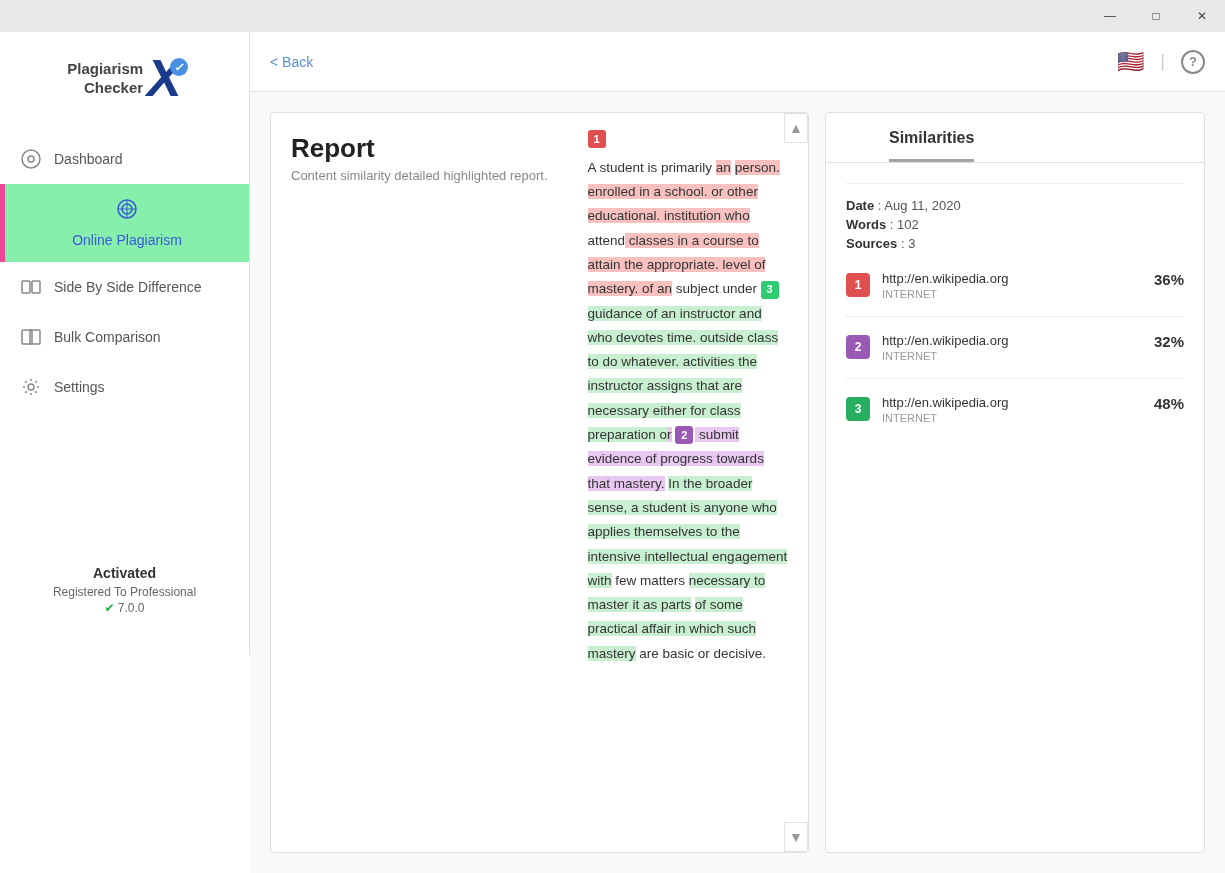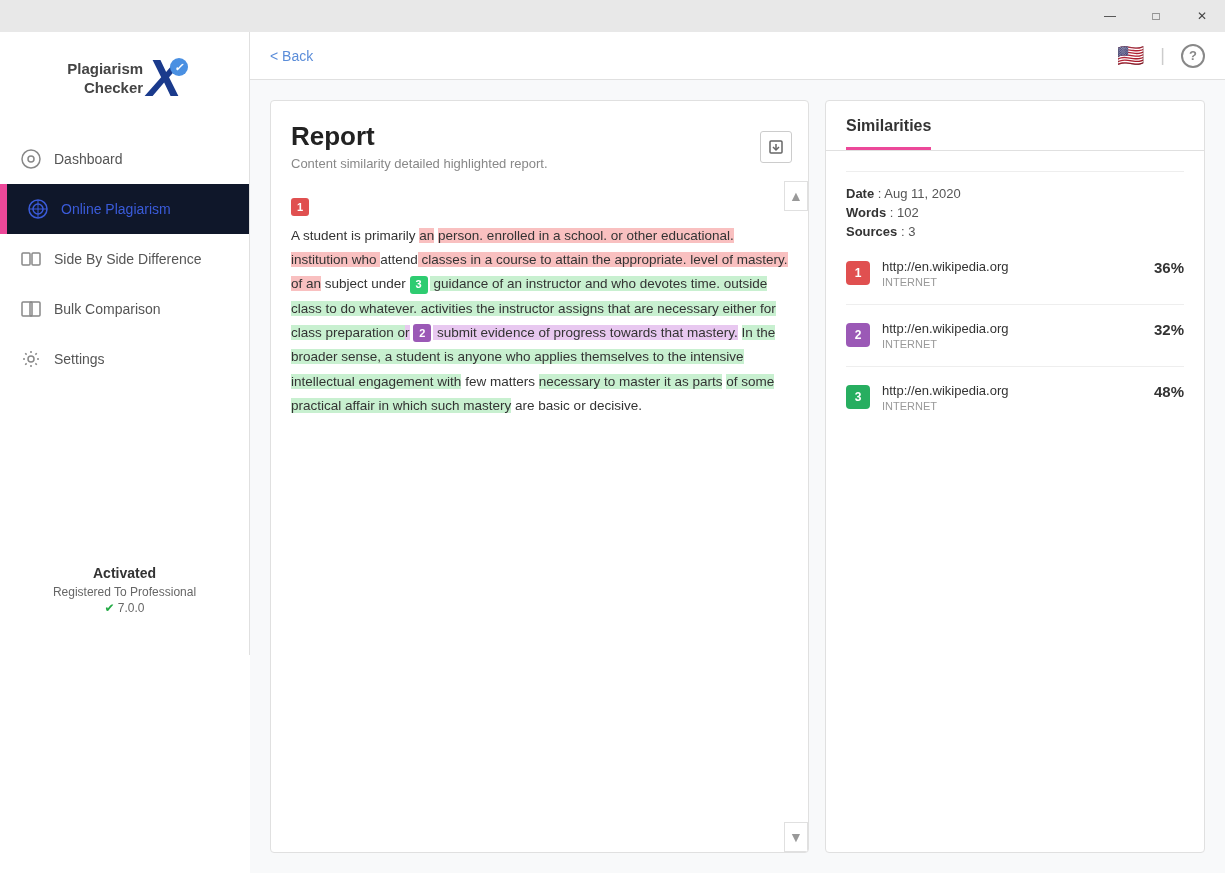--- a/index.html
+++ b/index.html
@@ -54,23 +54,24 @@
     .nav-item {
       display: flex;
       align-items: center;
       padding: 14px 20px;
       cursor: pointer;
       color: #555;
       font-size: 14px;
       gap: 12px;
     }
     .nav-item.active {
-      background: #0f172a;
+      background: #86efac;
       color: #3a5bd9;
-      border-left: 7px solid #ec4899;
+      border-left: 5px solid #ec4899;
+      flex-direction: column;
     }
     .nav-icon {
       width: 22px;
       height: 22px;
       display: flex;
       align-items: center;
       justify-content: center;
       font-size: 16px;
     }
 
@@ -100,21 +101,21 @@
     .main-content {
       flex: 1;
       display: flex;
       flex-direction: column;
       background: #f8f9fa;
       overflow: hidden;
     }
 
     
     .top-bar {
-      height: 48px;
+      height: 60px;
       background: white;
       border-bottom: 1px solid #e0e0e0;
       display: flex;
       align-items: center;
       padding: 0 20px;
       justify-content: space-between;
     }
     .back-btn {
       color: #5b8dd9;
       font-size: 14px;
@@ -152,21 +153,21 @@
       gap: 16px;
     }
 
     
     .report-panel {
       flex: 1;
       background: white;
       border-radius: 4px;
       border: 1px solid #e0e0e0;
       display: flex;
-      flex-direction: column;
+      flex-direction: row;
       overflow: hidden;
     }
     .report-header {
       padding: 20px 20px 10px 20px;
     }
     .report-title {
       font-size: 26px;
       font-weight: 600;
       color: #222;
     }
@@ -243,22 +244,23 @@
     }
     .sim-header {
       padding: 16px 20px 0 20px;
       border-bottom: 1px solid #e0e0e0;
     }
     .sim-title {
       font-size: 16px;
       font-weight: 600;
       color: #333;
       padding-bottom: 12px;
-      border-bottom: 3px solid #ec4899;
+      border-bottom: 3px solid #a3a3a3;
       display: inline-block;
+      margin-left: 43px;
     }
 
     .sim-body {
       padding: 20px;
       flex: 1;
       overflow-y: auto;
     }
 
     
     .gauge-container {

